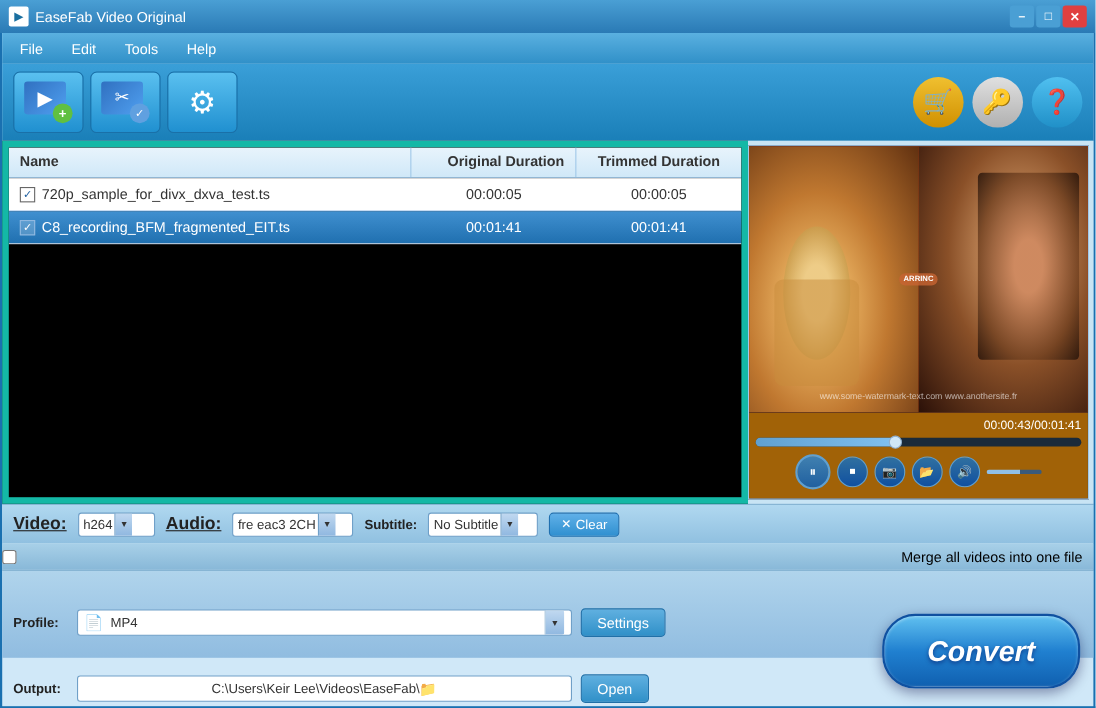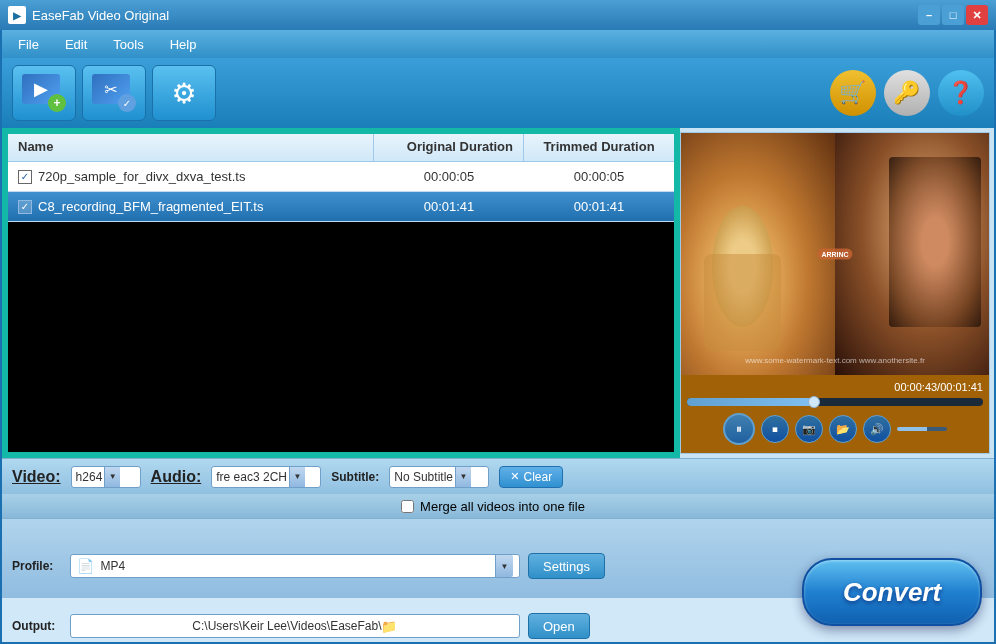--- a/index.html
+++ b/index.html
@@ -304,21 +304,21 @@
       cursor: pointer;
       display: flex; align-items: center; gap: 4px;
       font-size: 12px;
     }
     .subtitle-label { font-size: 12px; color: #222; font-weight: bold; }
     .merge-row {
       background: linear-gradient(to bottom, #a8d0e8, #88b8d8);
       height: 24px;
       display: flex;
       align-items: center;
-      justify-content: center;
+      justify-content: space-between;
       padding-right: 10px;
       gap: 6px;
     }
 
     
     .output-section {
       background: linear-gradient(to bottom, #b0d4ec, #90bce0);
       border-top: 1px solid #80b0d0;
       padding: 6px 10px;
       display: flex;

